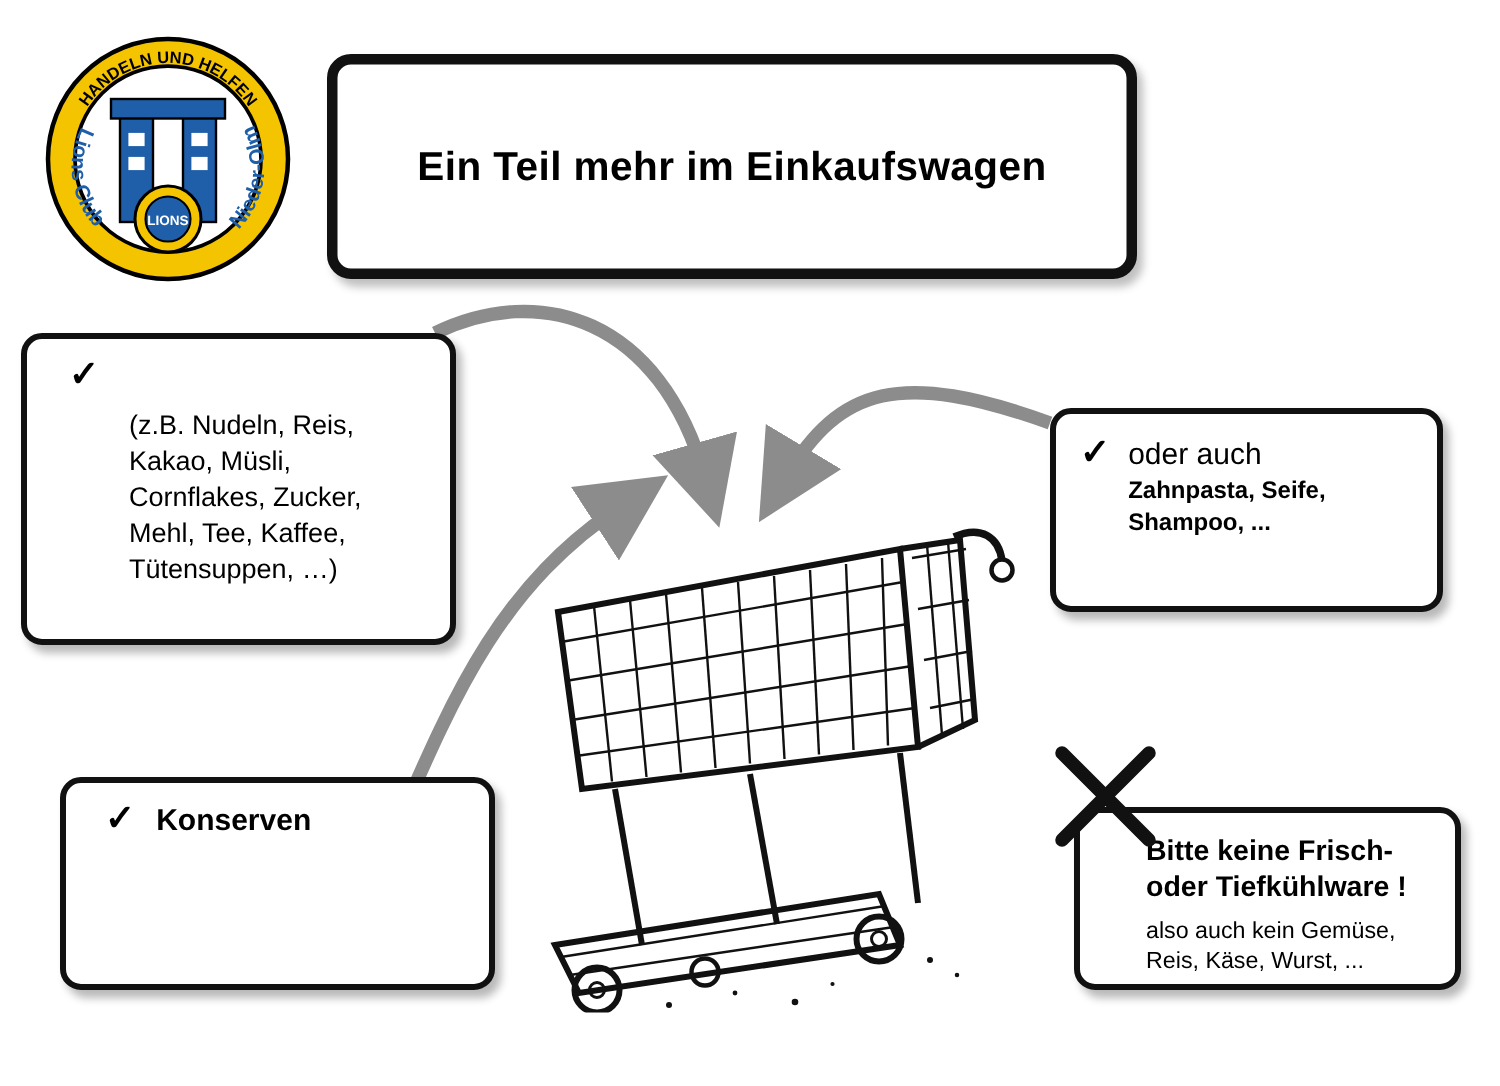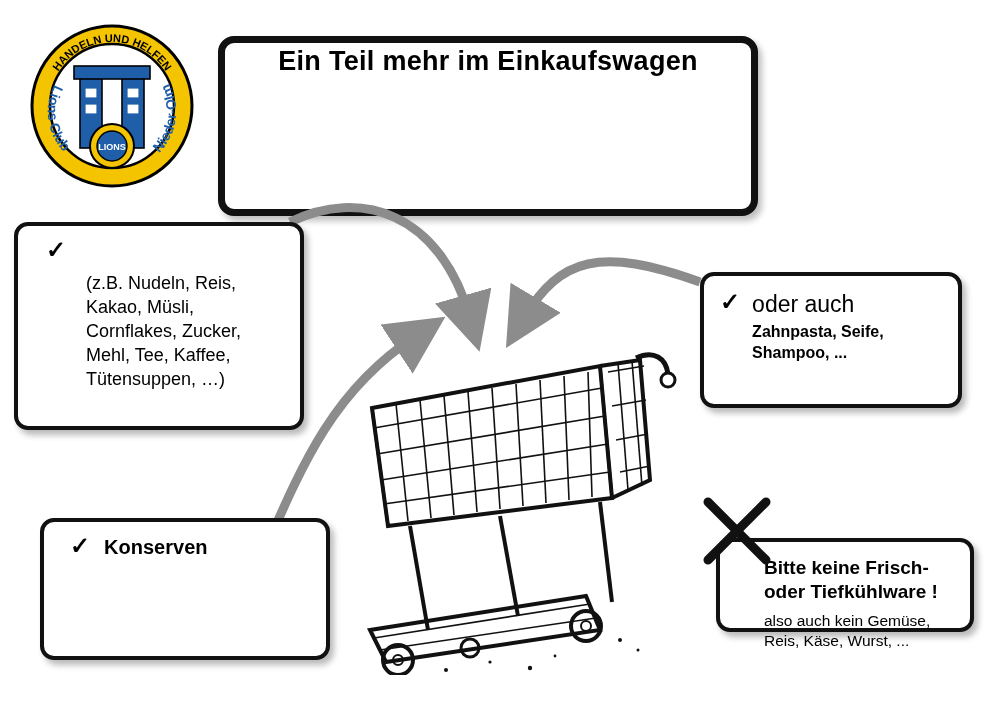--- a/index.html
+++ b/index.html
@@ -28,28 +28,29 @@
     height: 168px;
   }
   .logo svg { display: block; }
 
   
   .title-box {
     position: absolute;
     left: 218px;
     top: 36px;
     width: 540px;
-    height: 180px;
+    height: 150px;
     border: 7px solid #111111;
     border-radius: 16px;
     background: #ffffff;
     box-sizing: border-box;
     display: flex;
     flex-direction: column;
     align-items: center;
+    justify-content: center;
     box-shadow: 4px 5px 6px rgba(0,0,0,0.25);
   }
   .title-line {
     font-weight: bold;
     font-size: 27px;
     letter-spacing: 0.3px;
     line-height: 1.35;
     white-space: nowrap;
   }
 
@@ -106,21 +107,21 @@
     width: 262px;
     height: 136px;
     padding: 14px 16px;
   }
   #box-hygiene .row {
     display: flex;
     align-items: flex-start;
     gap: 12px;
   }
   #box-hygiene .lead {
-    font-size: 23px;
+    font-size: 20px;
     line-height: 1.3;
   }
   #box-hygiene .strong {
     font-weight: bold;
     font-size: 16px;
     line-height: 1.3;
     margin-top: 2px;
   }
 
   
@@ -140,21 +141,21 @@
     font-size: 18px;
     line-height: 1.32;
     margin-top: 4px;
   }
 
   
   #box-nofresh {
     left: 716px;
     top: 538px;
     width: 258px;
-    height: 94px;
+    height: 122px;
     padding: 14px 27px 10px 44px;
   }
   #box-nofresh .head {
     font-weight: bold;
     font-size: 19px;
     line-height: 1.28;
   }
   #box-nofresh .sub {
     font-size: 15.5px;
     line-height: 1.3;

